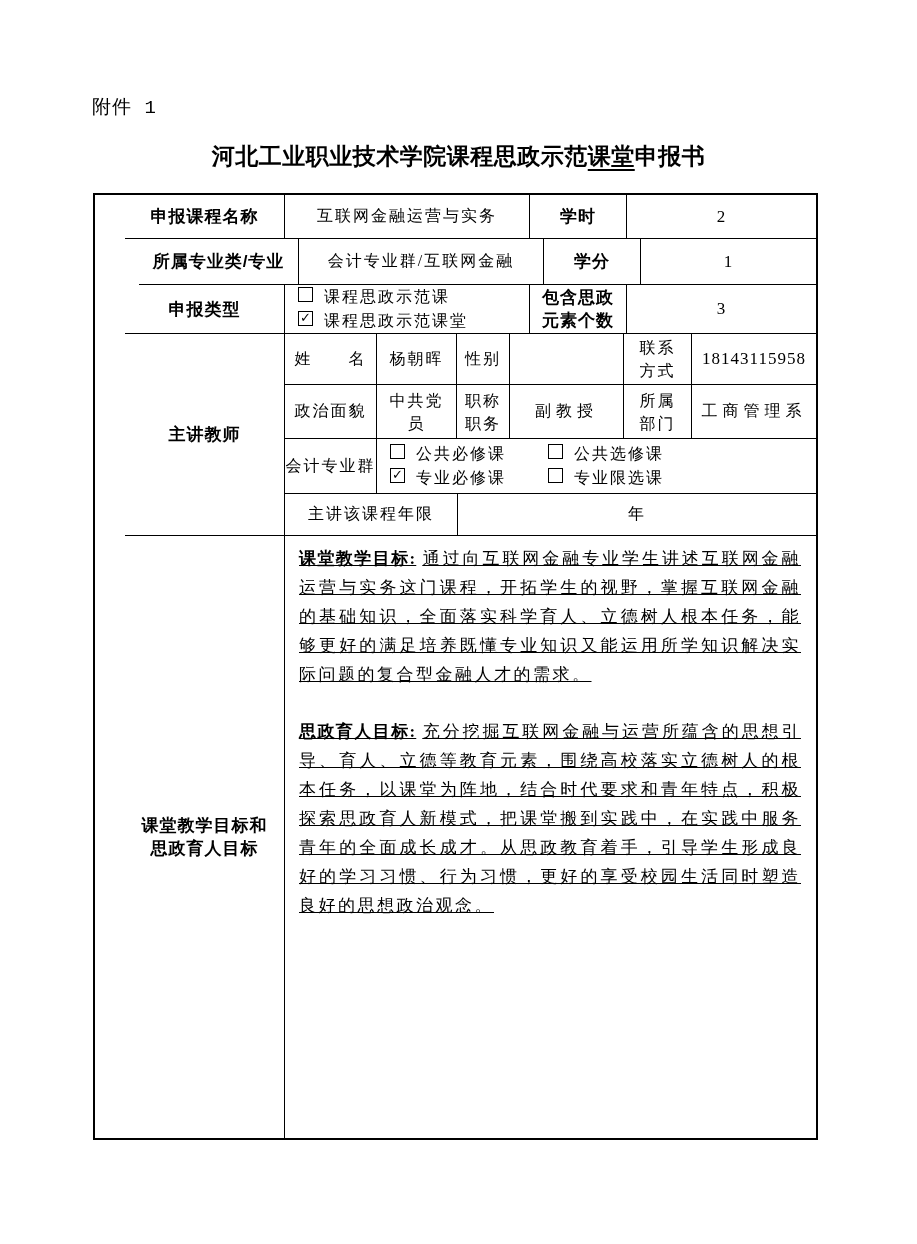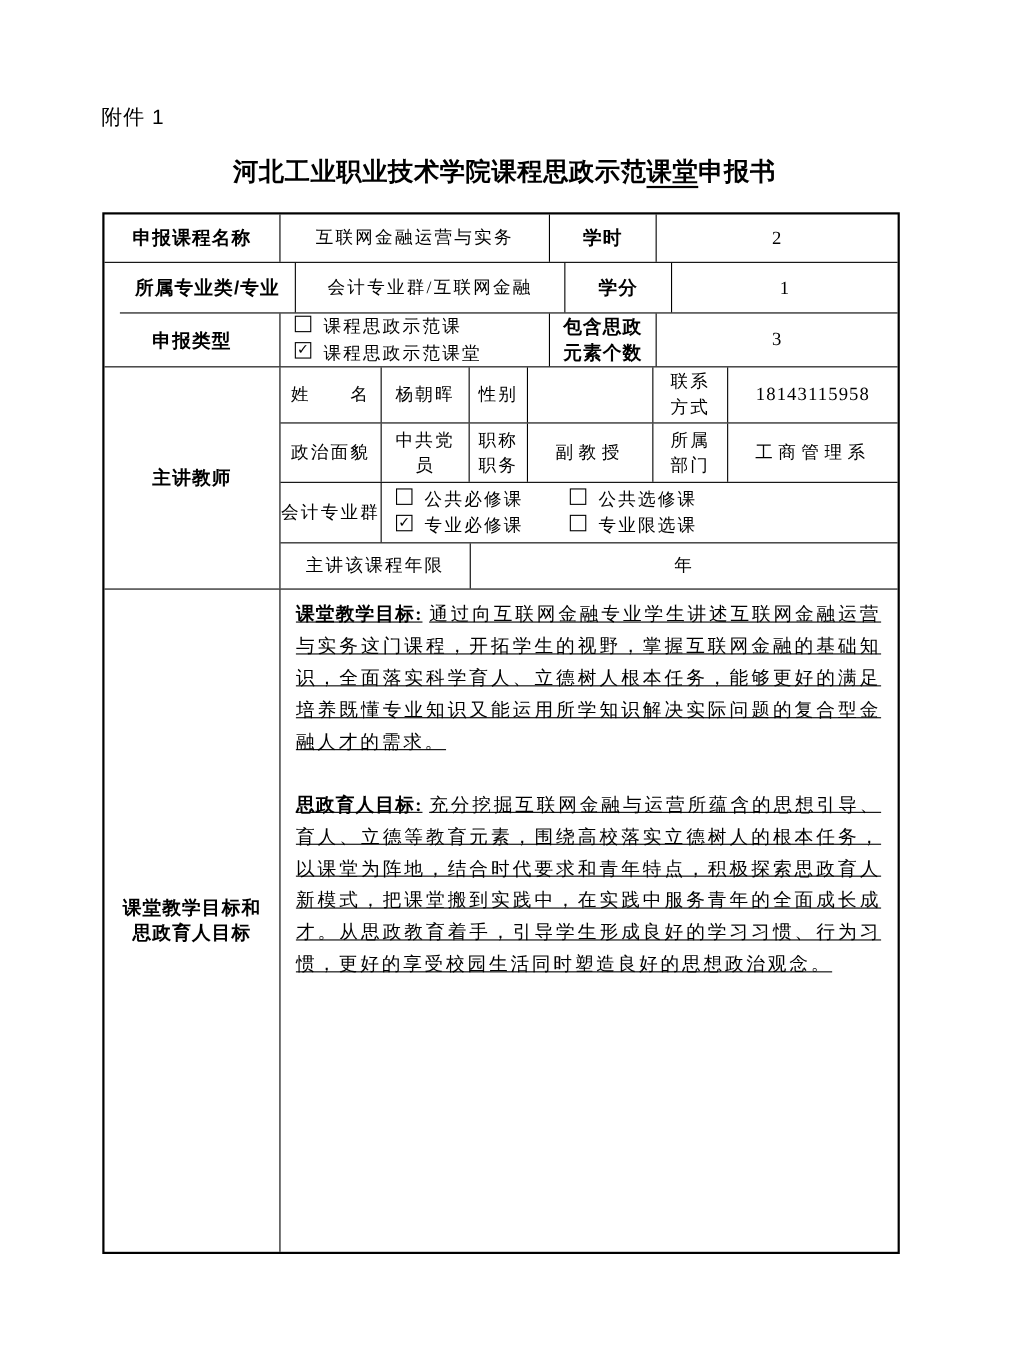--- a/index.html
+++ b/index.html
@@ -1,26 +1,26 @@
 <!DOCTYPE html>
 <html><head>
 <meta charset="utf-8">
 <style>
   html,body{margin:0;padding:0;background:#ffffff;}
   body{width:917px;height:1244px;color:#000;font-family:"Liberation Serif","DejaVu Serif",serif;}
   .page{position:relative;width:917px;height:1244px;background:#fff;overflow:hidden;}
 
-  .attachment{position:absolute;left:92px;top:94px;font-family:Liberation Sans, sans-serif;
+  .attachment{position:absolute;left:92px;top:94px;font-family:Liberation Mono, monospace;
     font-size:19px;letter-spacing:1px;}
   .title{position:absolute;left:0;top:141px;width:100%;text-align:center;font-weight:bold;
     font-size:23px;letter-spacing:0.5px;font-family:"Liberation Serif","DejaVu Serif",serif;}
   .title .u{text-decoration:underline;text-underline-offset:5px;}
 
   .doc-table{position:absolute;left:93px;top:193px;width:725px;height:947px;border:2px solid #000;
-    box-sizing:border-box;display:flex;flex-direction:column;}
+    box-sizing:border-box;display:flex;flex-direction:column;padding-left:30px;}
   .row{display:flex;border-bottom:1px solid #000;box-sizing:border-box;}
   .row.last{border-bottom:none;}
   .cell{border-right:1px solid #000;box-sizing:border-box;display:flex;align-items:center;
     justify-content:center;text-align:center;overflow:hidden;}
   .cell.endc{border-right:none;}
 
   .w160{width:160px;flex:none;} .w245{width:245px;flex:none;} .w97{width:97px;flex:none;}
   .w92{width:92px;flex:none;} .w80{width:80px;flex:none;} .w53{width:53px;flex:none;}
   .w114{width:114px;flex:none;} .w68{width:68px;flex:none;} .w173{width:173px;flex:none;}
   .flex1{flex:1;}

